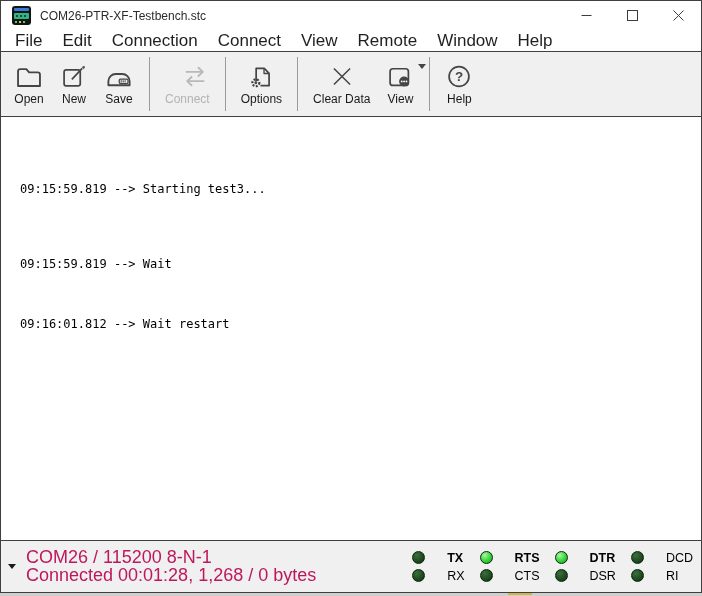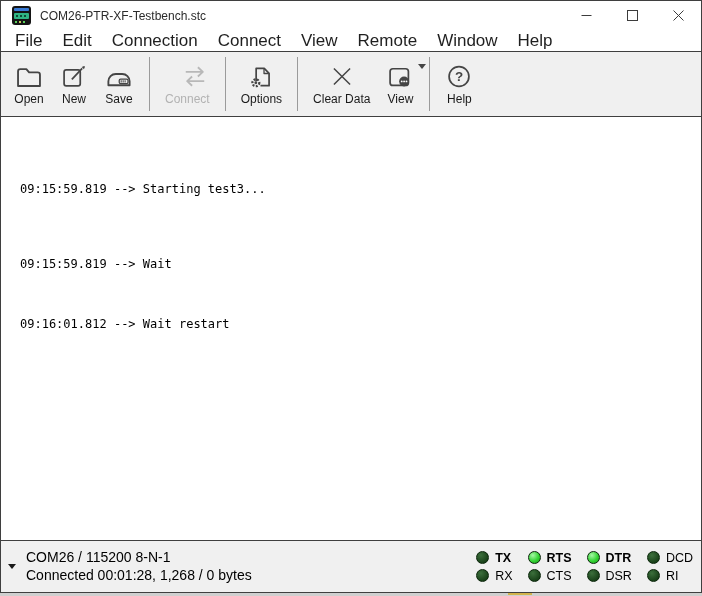--- a/index.html
+++ b/index.html
@@ -48,24 +48,24 @@
     border-left:4px solid transparent;border-right:4px solid transparent;border-top:5px solid #454545;}
   
   .log{flex:1;background:#fff;overflow:hidden;
     font-family:"DejaVu Sans Mono","Liberation Mono",monospace;
     font-size:12px;line-height:15px;color:#000;padding:5px 0 0 3px;white-space:pre;margin-left:16px;}
   
   .statusbar{height:52px;flex:none;box-sizing:border-box;background:#f0f0f0;
     border-top:1px solid #3f3f3f;display:flex;align-items:center;padding:0 8px 0 7px;}
   .status-caret{width:0;height:0;border-left:4px solid transparent;border-right:4px solid transparent;
     border-top:5px solid #1a1a1a;margin-right:10px;flex:none;}
-  .status-lines{font-size:14px;color:#000000;line-height:17.5px;}
+  .status-lines{font-size:18px;color:#be185d;line-height:17.5px;}
   .led-grid{margin-left:auto;display:grid;grid-template-rows:repeat(2,18px);grid-auto-flow:column;
     column-gap:15px;row-gap:0;align-items:center;}
-  .led-cell{display:flex;align-items:center;gap:6px;}
+  .led-cell{display:flex;align-items:center;gap:22px;}
   .led{width:13px;height:13px;border-radius:50%;flex:none;box-sizing:border-box;
     border:1px solid #0b260b;
     background:radial-gradient(circle at 35% 30%,#3c6f3c,#173f17 75%);}
   .led.on{background:radial-gradient(circle at 35% 30%,#a6f7a6,#35d435 55%,#149c14);}
   .led-label{font-size:12.5px;color:#000;}
   .led-label.bold{font-weight:bold;}
   
   .below-strip{position:absolute;left:0;bottom:0;width:702px;height:3px;background:#cfcfcf;}
   .below-strip .sliver{position:absolute;left:508px;top:0;width:24px;height:2px;background:#d3b44c;}
 </style>

